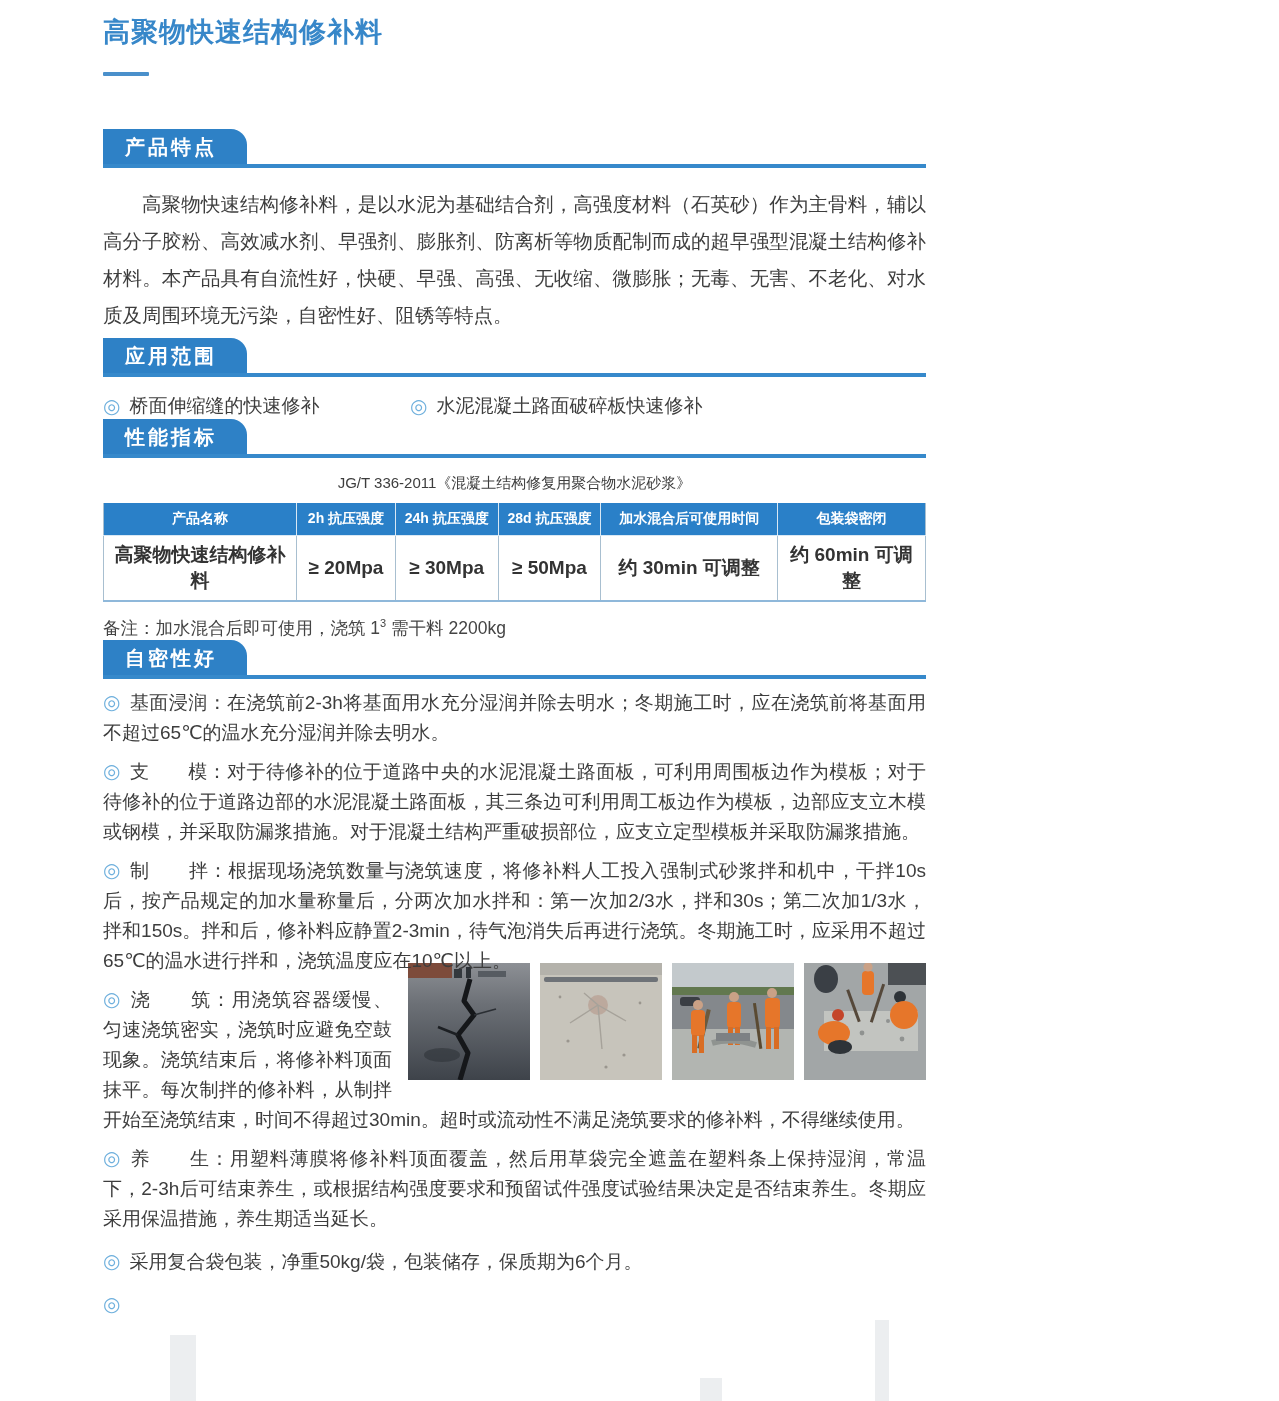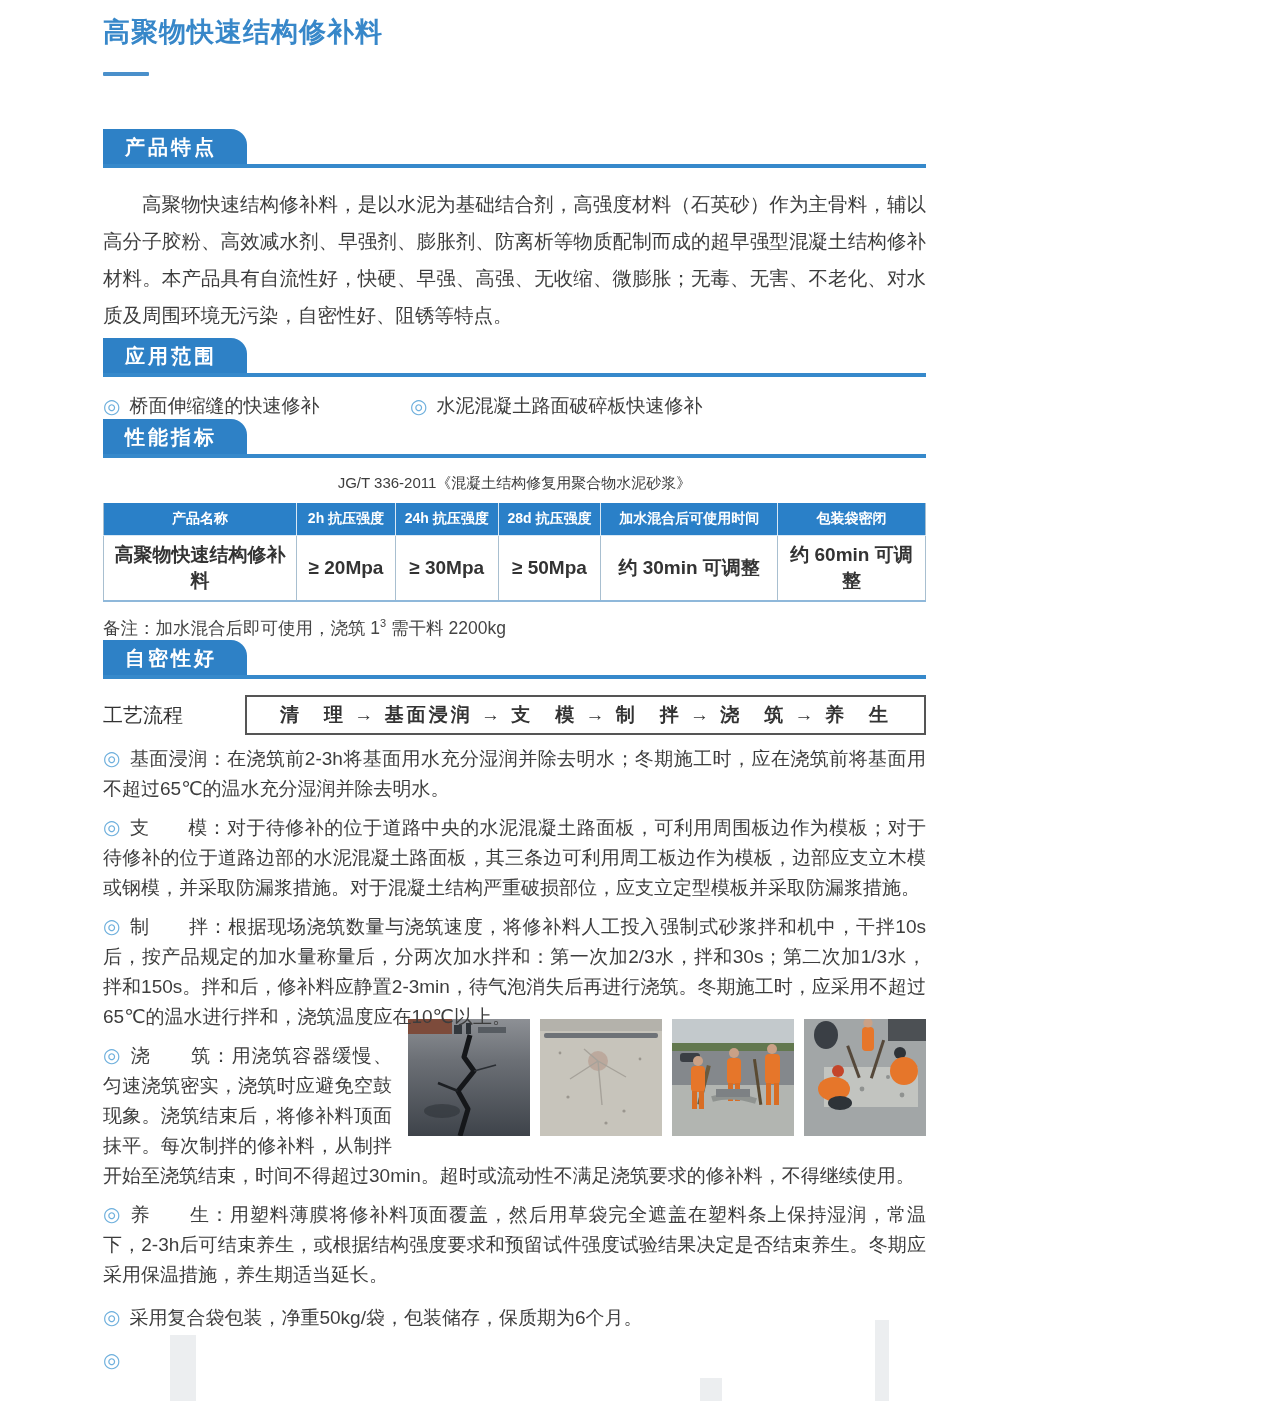--- a/index.html
+++ b/index.html
@@ -123,24 +123,20 @@
         </tr>
       </tbody>
     </table>
 
     <div class="note"><span>备注：加水混合后即可使用，浇筑 1</span><sup>3</sup><span> 需干料 2200kg</span></div>
 
     <div class="sec-head">
       <span class="sec-tab">自密性好</span>
     </div>
 
-    <div class="flow-row">
-      <div class="flow-label">工艺流程</div>
-      <div class="flow-box">清　理 → 基面浸润 → 支　模 → 制　拌 → 浇　筑 → 养　生</div>
-    </div>
 
     <p class="step"><span class="ring">◎</span><span>基面浸润：在浇筑前2-3h将基面用水充分湿润并除去明水；冬期施工时，应在浇筑前将基面用不超过65℃的温水充分湿润并除去明水。</span></p>
 
     <p class="step"><span class="ring">◎</span><span>支　　模：对于待修补的位于道路中央的水泥混凝土路面板，可利用周围板边作为模板；对于待修补的位于道路边部的水泥混凝土路面板，其三条边可利用周工板边作为模板，边部应支立木模或钢模，并采取防漏浆措施。对于混凝土结构严重破损部位，应支立定型模板并采取防漏浆措施。</span></p>
 
     <p class="step"><span class="ring">◎</span><span>制　　拌：根据现场浇筑数量与浇筑速度，将修补料人工投入强制式砂浆拌和机中，干拌10s后，按产品规定的加水量称量后，分两次加水拌和：第一次加2/3水，拌和30s；第二次加1/3水，拌和150s。拌和后，修补料应静置2-3min，待气泡消失后再进行浇筑。冬期施工时，应采用不超过65℃的温水进行拌和，浇筑温度应在10℃以上。</span></p>
 
     <p class="step">
       <span class="photo-strip">
 

